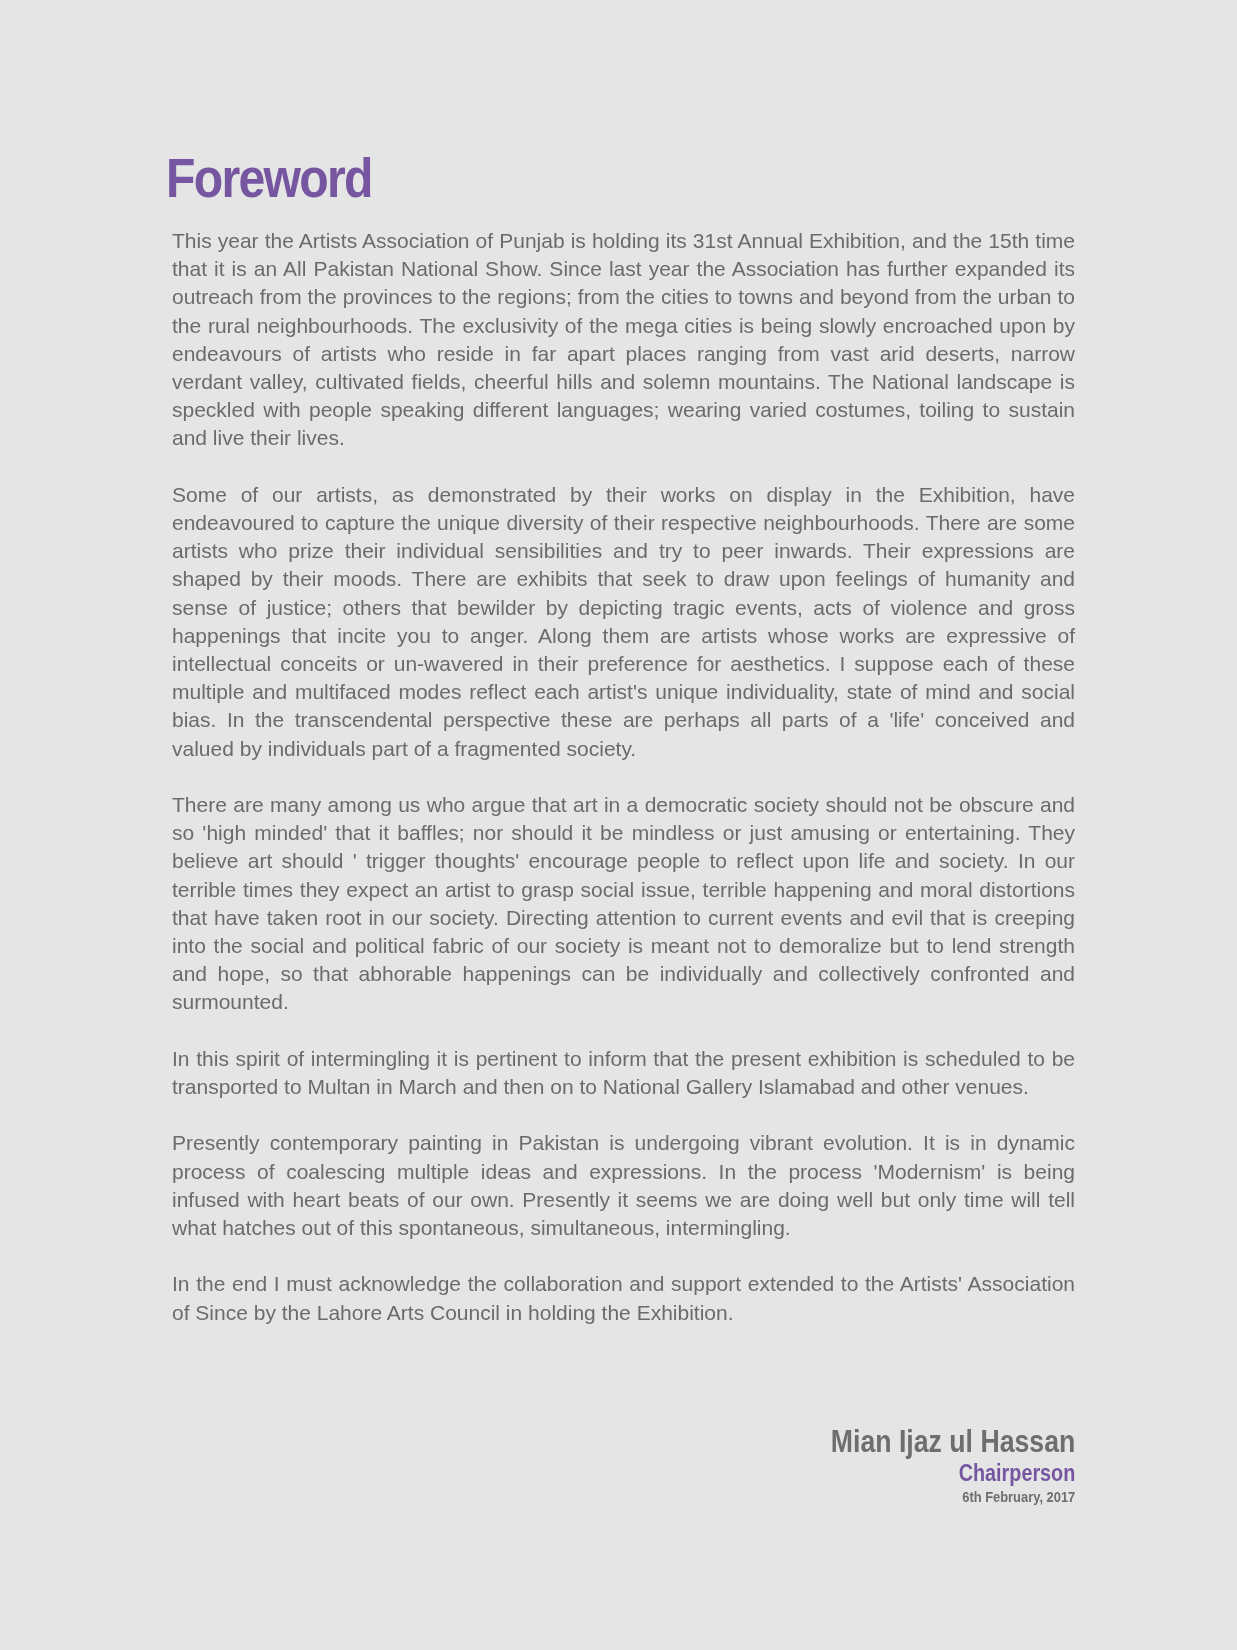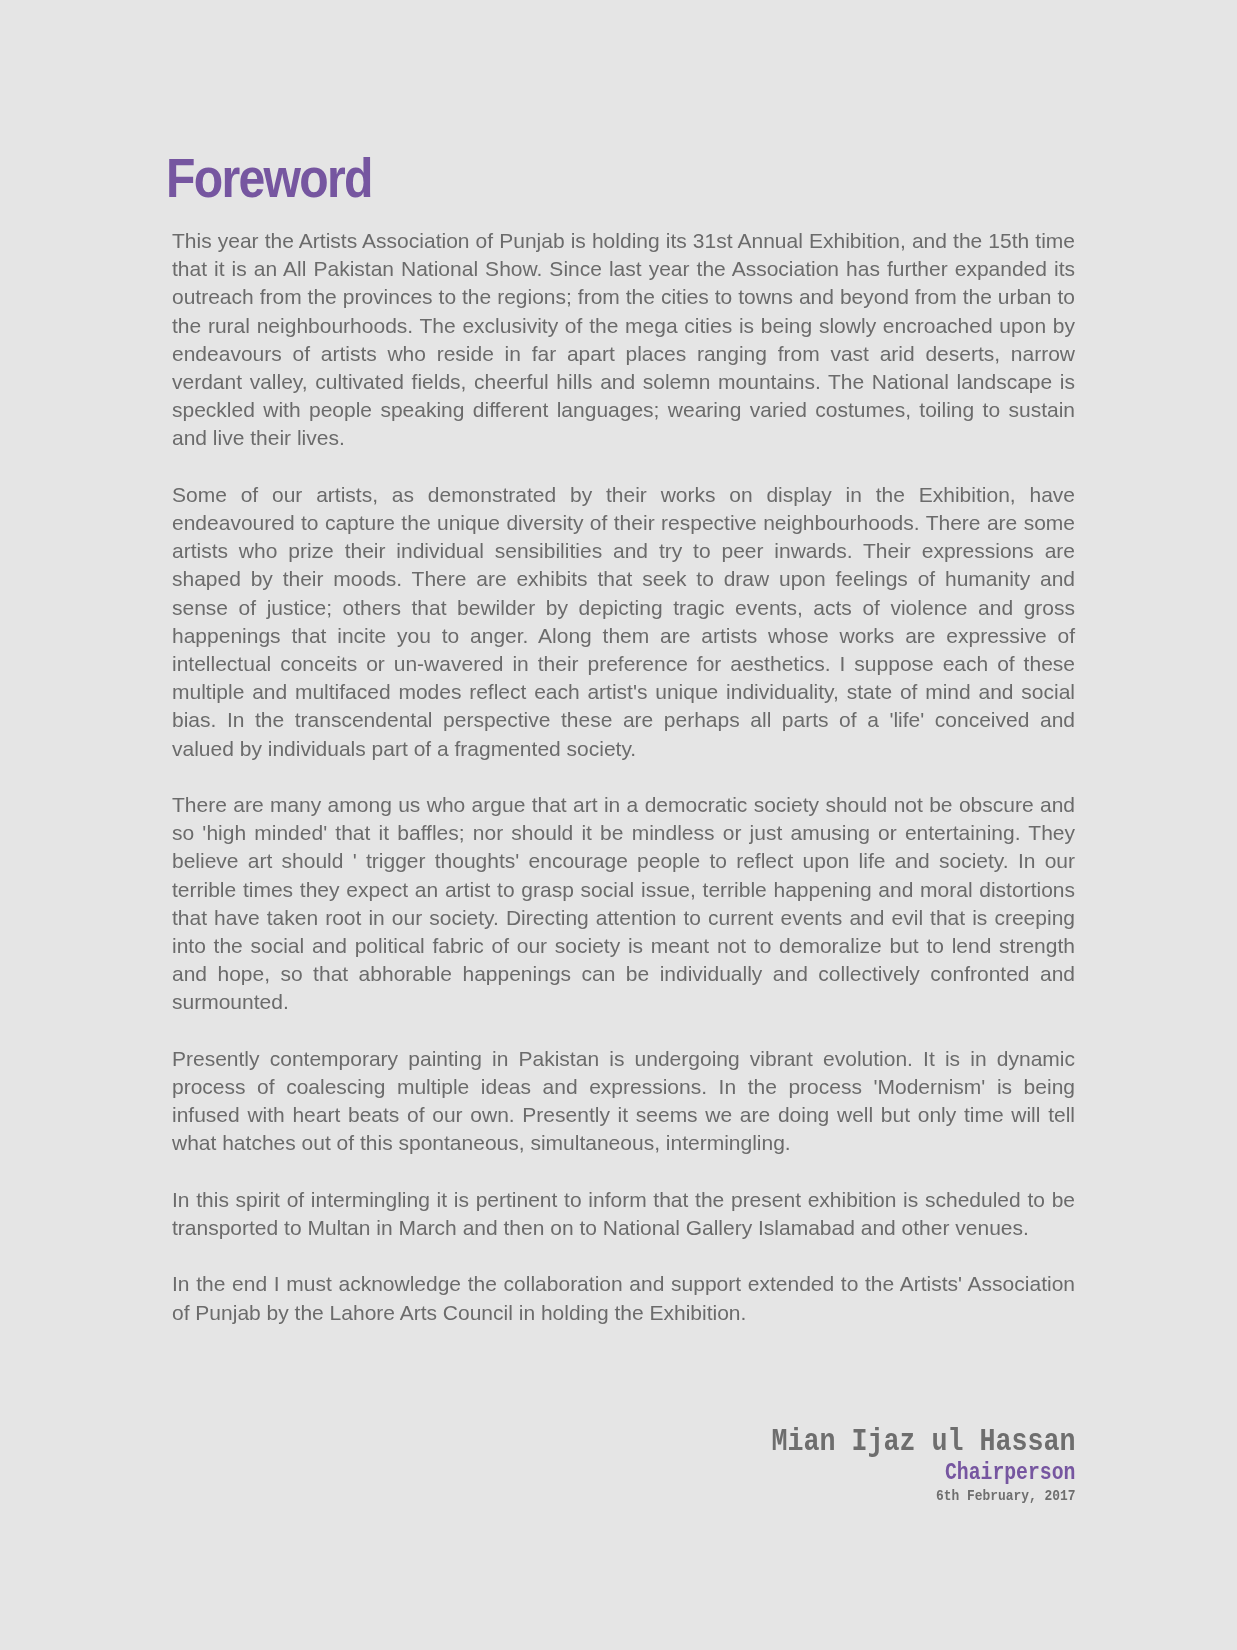--- a/index.html
+++ b/index.html
@@ -16,21 +16,21 @@
     .body {
       position: absolute; left: 172px; top: 227px; width: 903px;
       font-family: "Liberation Sans", sans-serif;
       font-size: 21px; line-height: 28.2px; color: #6b6b6b;
       text-align: justify;
     }
     .body p { margin: 0 0 28.2px 0; }
     .body p:last-child { margin-bottom: 0; }
     .signature {
       position: absolute; right: 162px; top: 1424px; text-align: right;
-      font-family: Liberation Mono, monospace;
+      font-family: Liberation Sans, sans-serif;
     }
     .sig-name {
       font-size: 31px; font-weight: bold; color: #6e6e6e; line-height: 36px;
       transform: scaleX(0.86); transform-origin: right top; white-space: nowrap;
     }
     .sig-role {
       font-size: 23px; font-weight: bold; color: #7656a0; line-height: 26px;
       transform: scaleX(0.86); transform-origin: right top; white-space: nowrap;
     }
     .sig-date {
@@ -41,23 +41,23 @@
 </head>
 <body>
 
 <div class="page">
   <h1 class="title">Foreword</h1>
 
   <div class="body">
     <p>This year the Artists Association of Punjab is holding its 31st Annual Exhibition, and the 15th time that it is an All Pakistan National Show. Since last year the Association has further expanded its outreach from the provinces to the regions; from the cities to towns and beyond from the urban to the rural neighbourhoods. The exclusivity of the mega cities is being slowly encroached upon by endeavours of artists who reside in far apart places ranging from vast arid deserts, narrow verdant valley, cultivated fields, cheerful hills and solemn mountains. The National landscape is speckled with people speaking different languages; wearing varied costumes, toiling to sustain and live their lives.</p>
     <p>Some of our artists, as demonstrated by their works on display in the Exhibition, have endeavoured to capture the unique diversity of their respective neighbourhoods. There are some artists who prize their individual sensibilities and try to peer inwards. Their expressions are shaped by their moods. There are exhibits that seek to draw upon feelings of humanity and sense of justice; others that bewilder by depicting tragic events, acts of violence and gross happenings that incite you to anger. Along them are artists whose    works are expressive of intellectual conceits or  un-wavered in their preference for aesthetics. I suppose each of these multiple and multifaced modes reflect each artist's unique individuality, state of mind and social bias. In the transcendental perspective these are perhaps all parts of a 'life' conceived and valued by individuals part of a fragmented society.</p>
     <p>There are many among us who argue that art in a democratic society should not  be obscure and so 'high minded' that it baffles; nor should it be mindless or just amusing or entertaining. They believe art should ' trigger thoughts' encourage people to reflect upon life and society. In our terrible times they expect an artist to grasp social issue, terrible happening and moral distortions that have taken root in our society. Directing attention to current events and evil that is creeping into the social and political fabric of our society is meant not to demoralize but to lend strength and hope, so that abhorable happenings can be individually and collectively confronted and surmounted.</p>
+    <p>In this spirit of intermingling it is pertinent to inform that the present exhibition is scheduled to be transported to Multan in March and then on to National Gallery Islamabad and other venues.</p>
     <p>Presently contemporary painting in Pakistan is undergoing vibrant evolution. It is in dynamic process of coalescing multiple ideas and expressions. In the process 'Modernism' is being infused with heart beats of our own. Presently it seems we are doing well but only time will tell what hatches out of this spontaneous, simultaneous, intermingling.</p>
-    <p>In this spirit of intermingling it is pertinent to inform that the present exhibition is scheduled to be transported to Multan in March and then on to National Gallery Islamabad and other venues.</p>
-    <p>In the end I must acknowledge the collaboration and support extended to the Artists' Association of Punjab by the Lahore Arts Council in holding the Exhibition.</p>
+    <p>In the end I must acknowledge the collaboration and support extended to the Artists' Association of Since by the Lahore Arts Council in holding the Exhibition.</p>
   </div>
 
   <div class="signature">
     <div class="sig-name">Mian Ijaz ul Hassan</div>
     <div class="sig-role">Chairperson</div>
     <div class="sig-date">6th February, 2017</div>
   </div>
 </div>
 
 </body></html>

